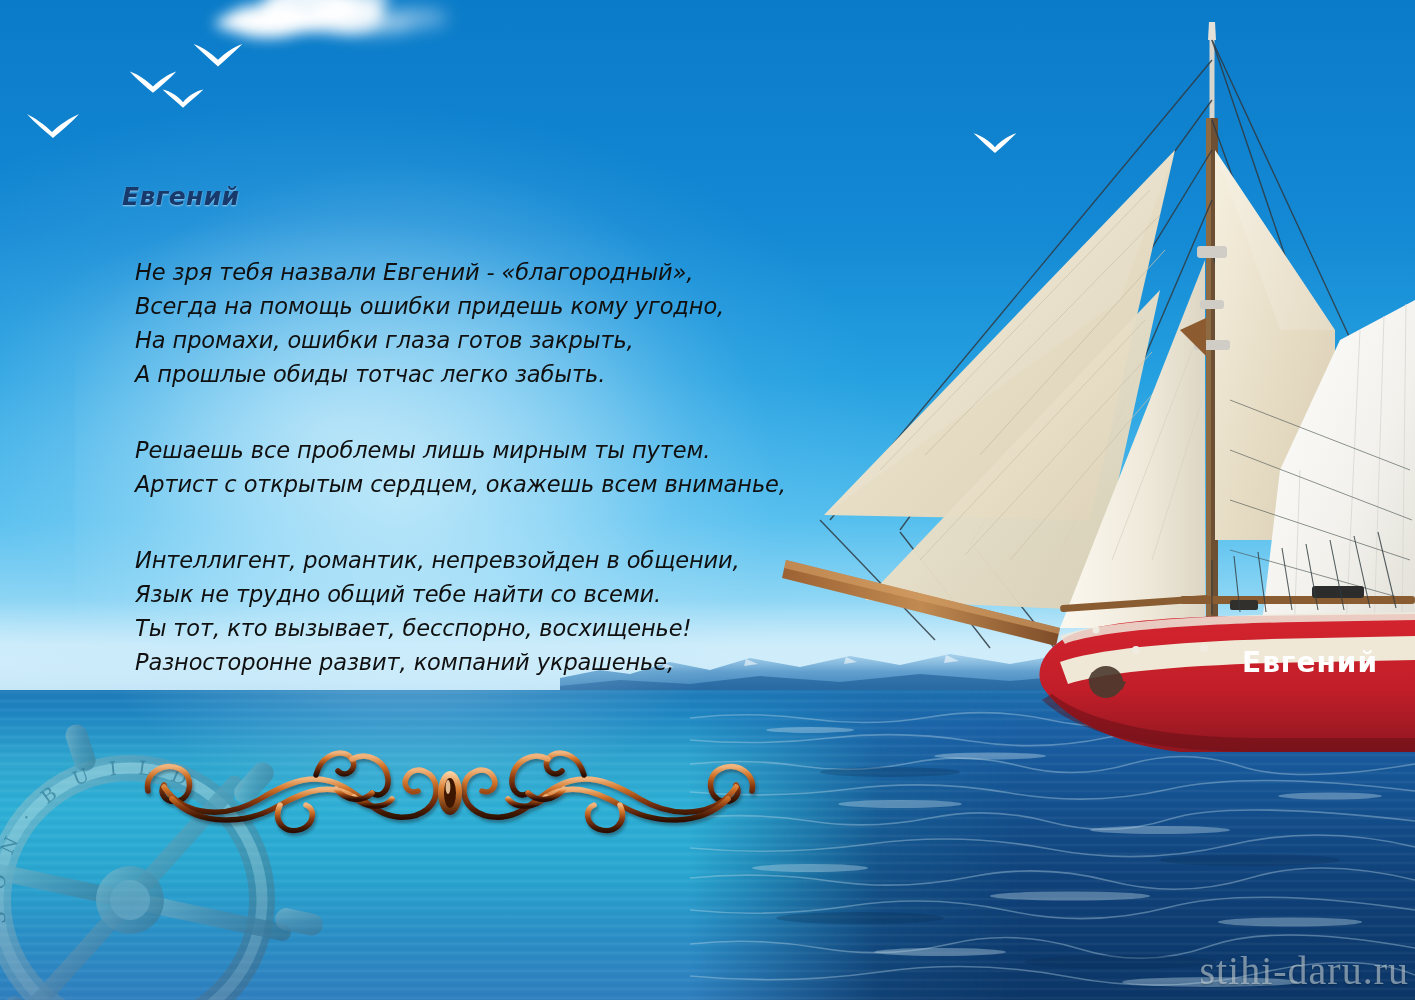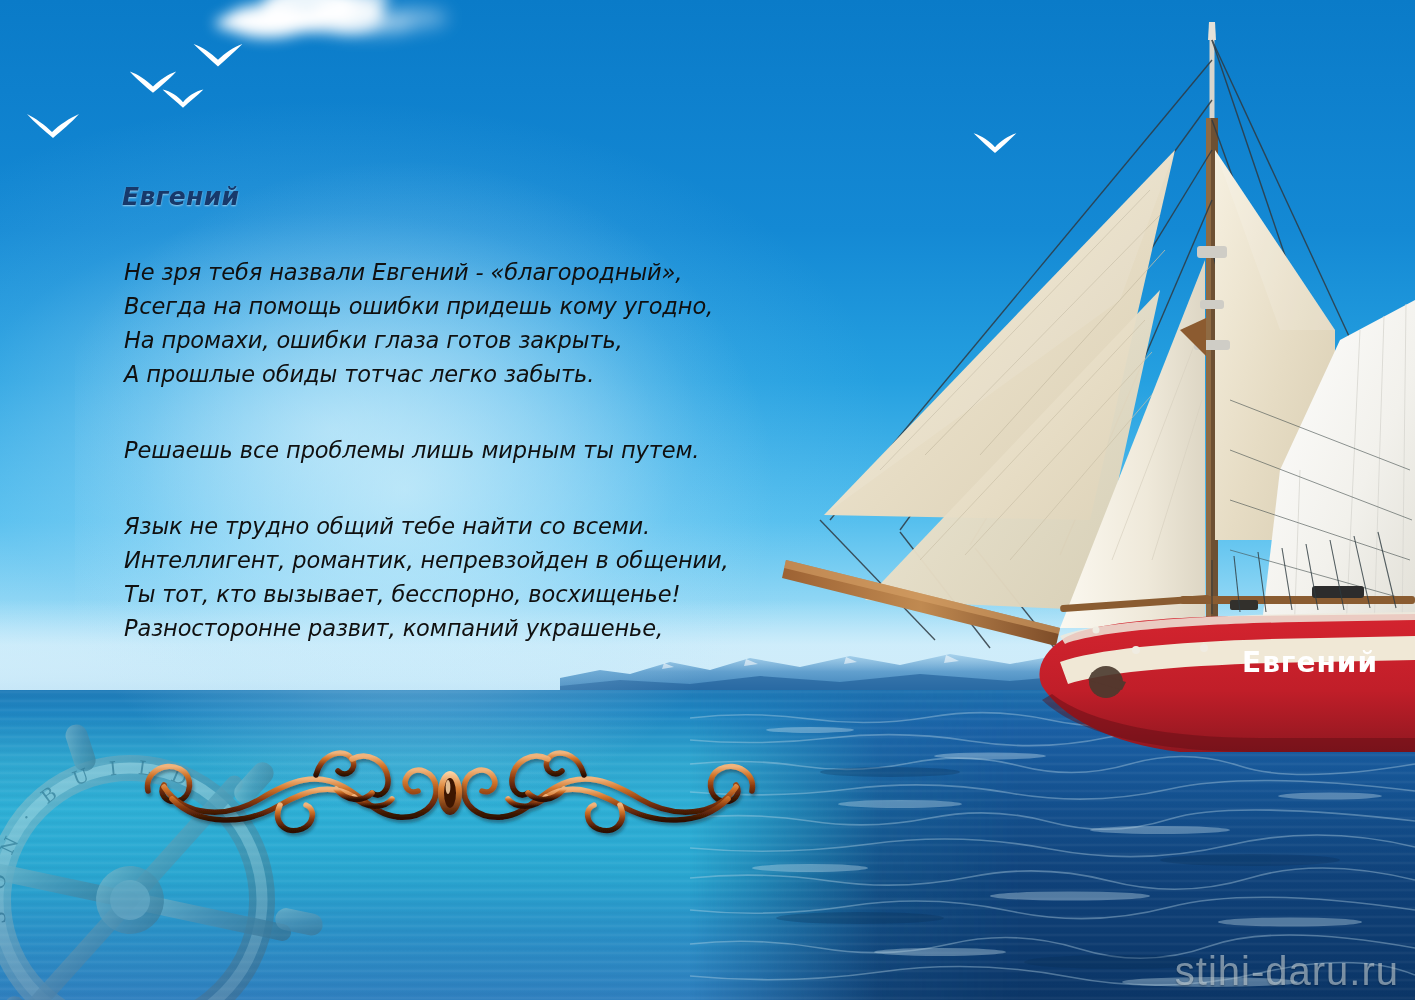--- a/index.html
+++ b/index.html
@@ -190,39 +190,39 @@
     font-family: "DejaVu Sans", sans-serif;
     font-style: italic;
     font-weight: bold;
     font-size: 25px;
     color: #17396b;
     letter-spacing: .3px;
     margin: 0 0 44px 2px;
     text-shadow: 0 1px 2px rgba(255,255,255,.55);
   }
   .stanza {
-    margin: 0 0 42px 4px;
+    margin: 0 0 42px 15px;
   }
   .stanza:last-child { margin-bottom: 0; }
   .line {
     font-family: "DejaVu Sans", sans-serif;
     font-style: italic;
     font-size: 22.5px;
     line-height: 34px;
     color: #101010;
     white-space: nowrap;
     letter-spacing: -0.1px;
   }
 
   
   .watermark {
     position: absolute;
-    right: 16px;
+    right: 6px;
     bottom: 6px;
-    font-family: Liberation Sans, sans-serif;
+    font-family: Liberation Serif, serif;
     font-size: 40px;
     letter-spacing: 1px;
     color: rgba(214,226,232,0.55);
     text-shadow: 0 1px 2px rgba(0,0,0,0.28);
     user-select: none;
   }
 </style>
 </head>
 <body>
 
@@ -582,25 +582,26 @@
 
     <div class="stanza">
       <div class="line">Не зря тебя назвали Евгений - «благородный»,</div>
       <div class="line">Всегда на помощь ошибки придешь кому угодно,</div>
       <div class="line">На промахи, ошибки глаза готов закрыть,</div>
       <div class="line">А прошлые обиды тотчас легко забыть.</div>
     </div>
 
     <div class="stanza">
       <div class="line">Решаешь все проблемы лишь мирным ты путем.</div>
+      <div class="line">Артист с открытым сердцем, окажешь всем вниманье,</div>
     </div>
 
     <div class="stanza">
+      <div class="line">Интеллигент, романтик, непревзойден в общении,</div>
       <div class="line">Язык не трудно общий тебе найти со всеми.</div>
-      <div class="line">Интеллигент, романтик, непревзойден в общении,</div>
       <div class="line">Ты тот, кто вызывает, бесспорно, восхищенье!</div>
       <div class="line">Разносторонне развит, компаний украшенье,</div>
     </div>
   </div>
 
   <div class="watermark">stihi-daru.ru</div>
 
 </div>
 
 </body></html>

